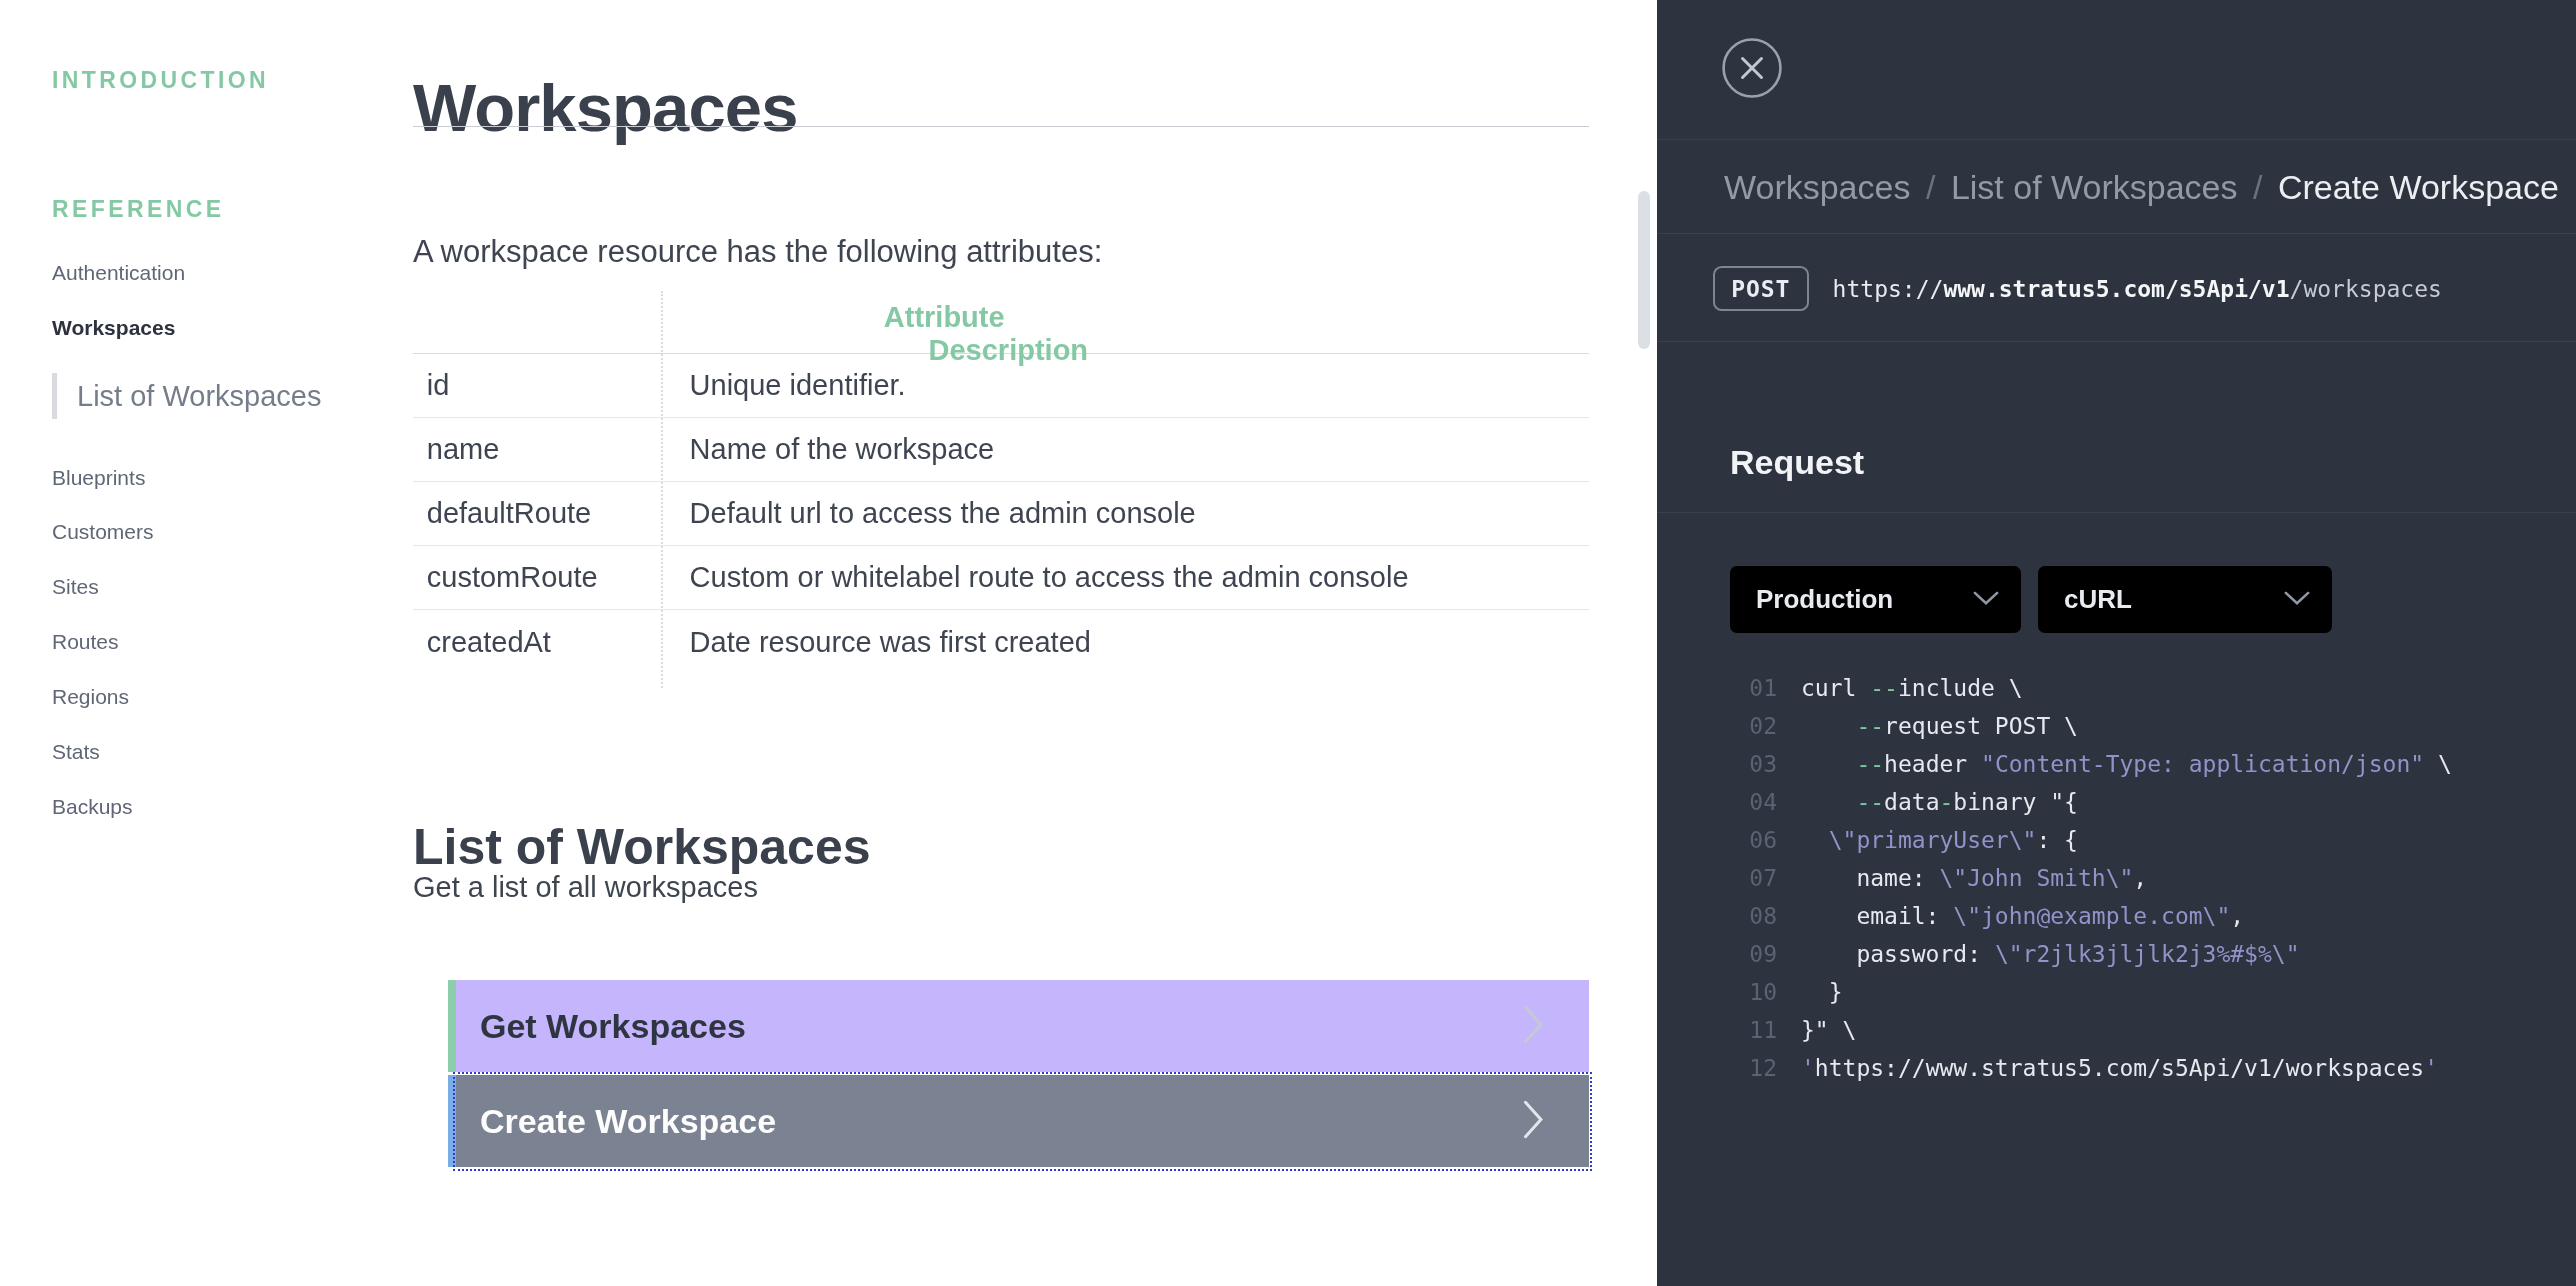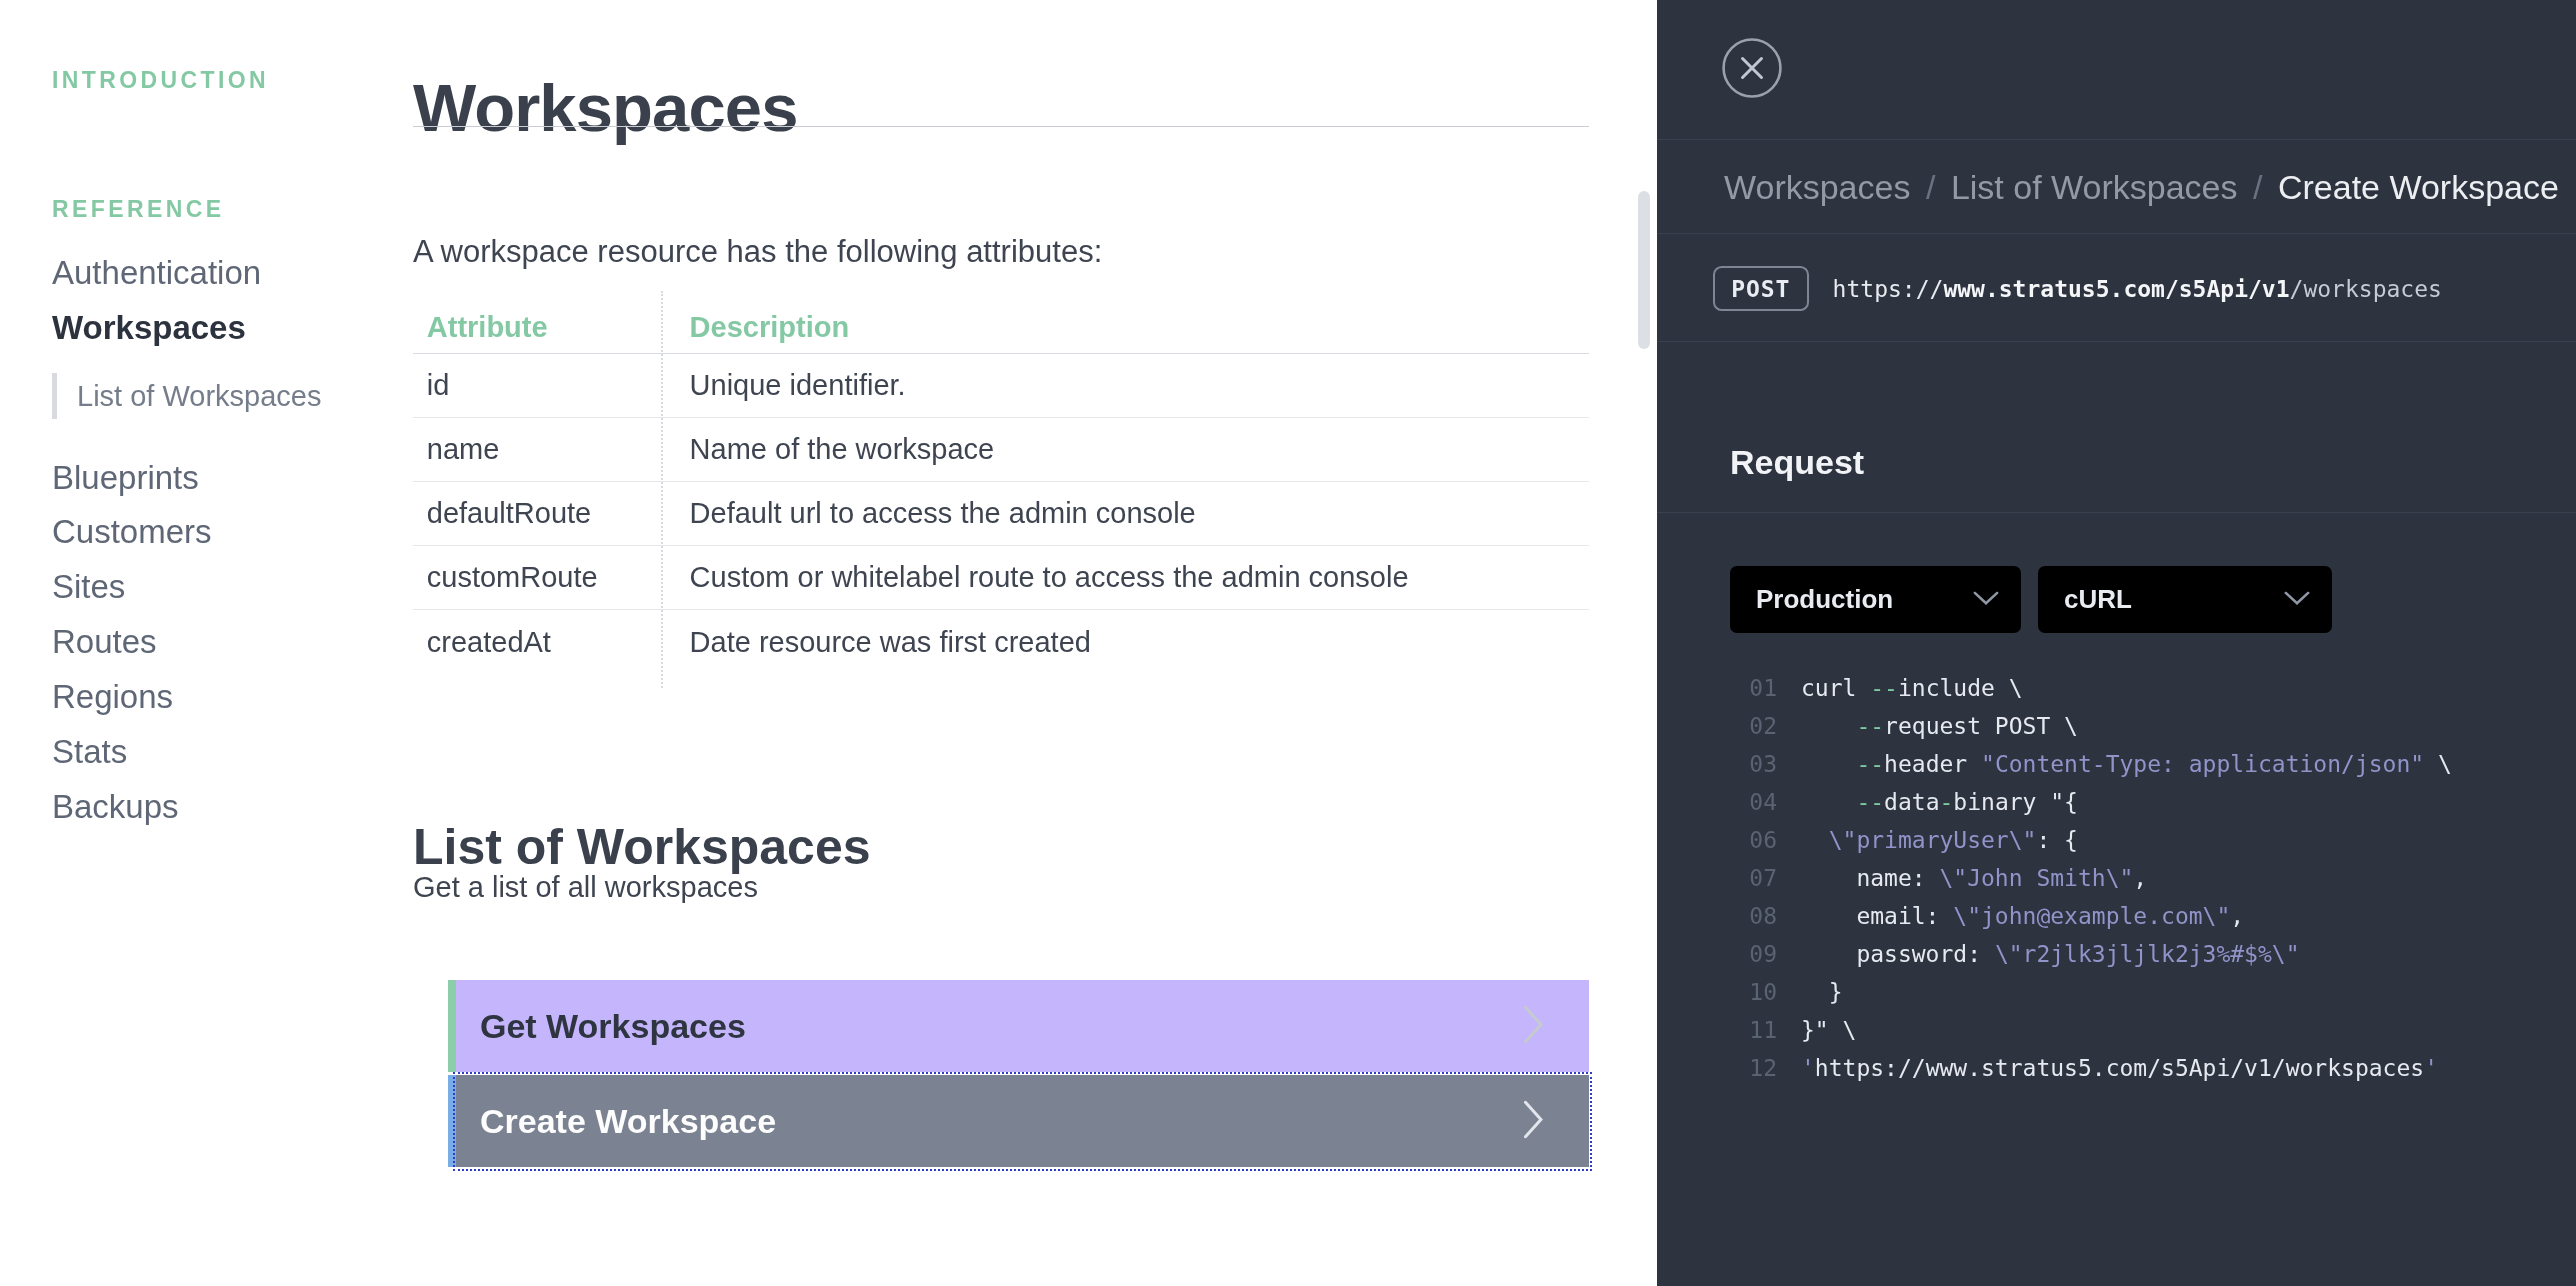--- a/index.html
+++ b/index.html
@@ -16,41 +16,41 @@
 
   
   .sidebar { position:absolute; left:0; top:0; width:413px; height:1286px; background:#fff; }
   .side-label {
     position:absolute; left:52px;
     font-size:23px; font-weight:700; letter-spacing:3.4px;
     color:#84c9a4;
   }
   .side-item {
     position:absolute; left:52px;
-    font-size:33px; color:#5f6776; line-height:38px; cursor:pointer;
+    font-size:21px; color:#5f6776; line-height:38px; cursor:pointer;
     white-space:nowrap;
   }
   .side-item.active { color:#2c333e; font-weight:700; }
   .side-subitem-wrap {
     position:absolute; left:52px; top:373px; height:46px;
     border-left:5.2px solid #d9dadf; padding-left:20px;
     display:flex; align-items:center;
   }
   .side-subitem { font-size:29px; color:#757d8b; white-space:nowrap; cursor:pointer; }
 
   
   .content { position:absolute; left:413px; top:0; width:1176px; height:1286px; background:#fff; }
   .h1 { position:absolute; left:0; top:24px; font-size:67px; font-weight:700; color:#3a414d; letter-spacing:-0.9px; }
   .hr  { position:absolute; left:0; top:126px; width:1176px; border-top:1.7px solid #c9cdd3; }
   .intro-p { position:absolute; left:0; top:203px; font-size:31px; color:#3e4551; }
 
   .attr-table { position:absolute; left:0; top:301px; width:1176px; }
   .t-divider { position:absolute; left:248px; top:-10.3px; height:397px; border-left:2.6px dotted #d8dbdf; }
   .t-row { display:flex; height:64px; align-items:center; border-bottom:1.7px solid #e6e8eb; }
-  .t-row.t-head { height:53px; border-bottom:1.7px solid #d8dbdf; }
+  .t-row.t-head { height:53px; border-bottom:1.7px solid #d8dbdf;flex-direction:column; }
   .t-row.t-last { border-bottom:none; }
   .t-c1 { width:262px; padding-left:13.8px; font-size:29px; }
   .t-c2 { flex:1; padding-left:14.6px; font-size:29px; }
   .t-head .t-c1, .t-head .t-c2 { color:#84c9a4; font-weight:700; }
 
   .h2 { position:absolute; left:0; top:776px; font-size:50px; font-weight:700; color:#3a414d; }
   .subtitle { position:absolute; left:0; top:871px; font-size:29px; color:#3e4551; }
 
   .endpoints { position:absolute; left:35px; top:980px; width:1141px; }
   .endpoint {

